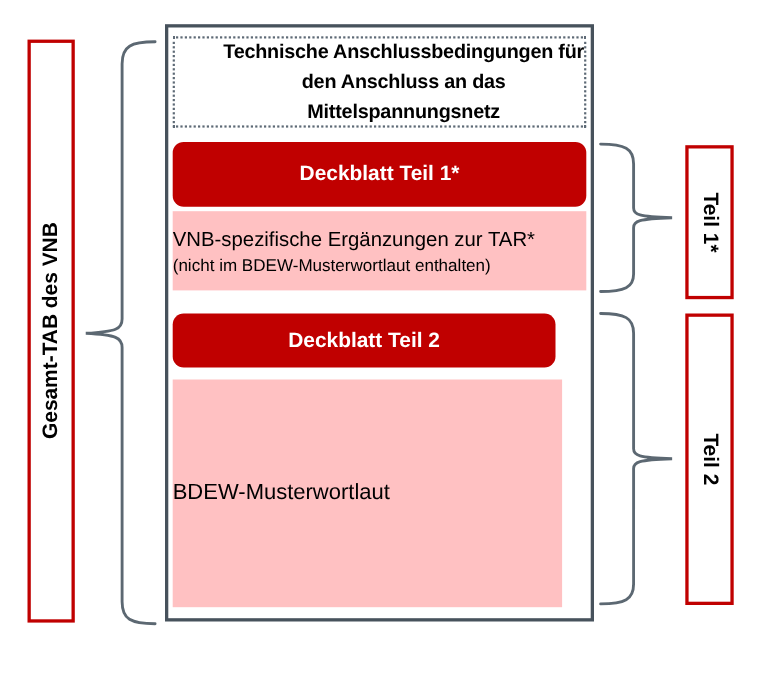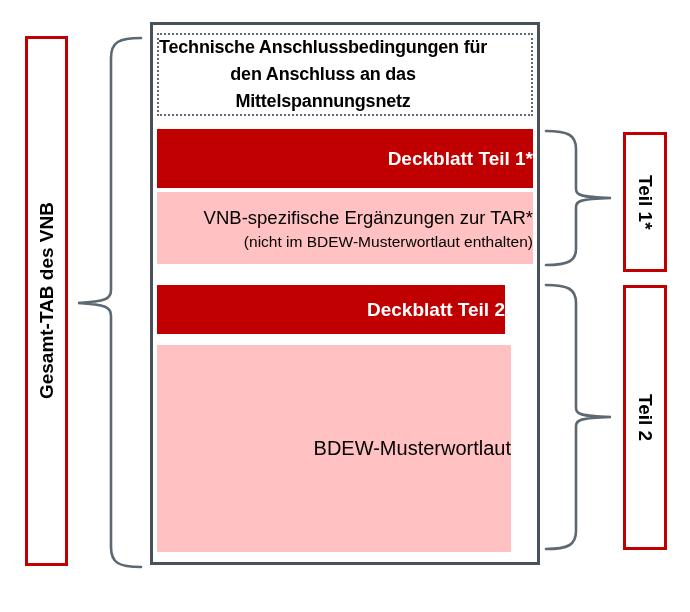--- a/index.html
+++ b/index.html
@@ -12,35 +12,35 @@
   
   .main-frame{
     left:150px;top:22px;width:390px;height:543px;
     border:3px solid #47525c;background:#ffffff;
   }
 
   
   .title-box{
     left:157px;top:33px;width:376px;height:83px;
     border:2px dotted #5e6a76;background:#ffffff;
-    display:flex;align-items:center;justify-content:flex-start;
+    display:flex;align-items:center;justify-content:flex-end;
     text-align:center;font-weight:bold;font-size:18px;line-height:27px;
     letter-spacing:-0.2px;white-space:pre-line;
   }
 
   .red-bar{
     background:#c00000;color:#ffffff;font-weight:bold;font-size:19px;
-    display:flex;align-items:center;justify-content:flex-end;text-align:center;
+    display:flex;align-items:center;justify-content:center;text-align:center;border-radius:10px;
   }
   .red-bar-1{left:157px;top:129px;width:376px;height:59px;}
   .red-bar-2{left:157px;top:285px;width:348px;height:49px;}
 
   .pink-box{
     background:#ffc1c2;display:flex;flex-direction:column;
-    align-items:flex-end;justify-content:center;text-align:center;
+    align-items:flex-start;justify-content:center;text-align:center;
   }
   .pink-box-1{left:157px;top:192px;width:376px;height:72px;}
   .pink-box-2{left:157px;top:345px;width:354px;height:207px;font-size:20px;}
   .supp-main{font-size:18.5px;line-height:26px;}
   .supp-sub{font-size:15.5px;line-height:21px;}
 
   
   .side-box{
     border:3px solid #c00000;background:#ffffff;
     display:flex;align-items:center;justify-content:center;

